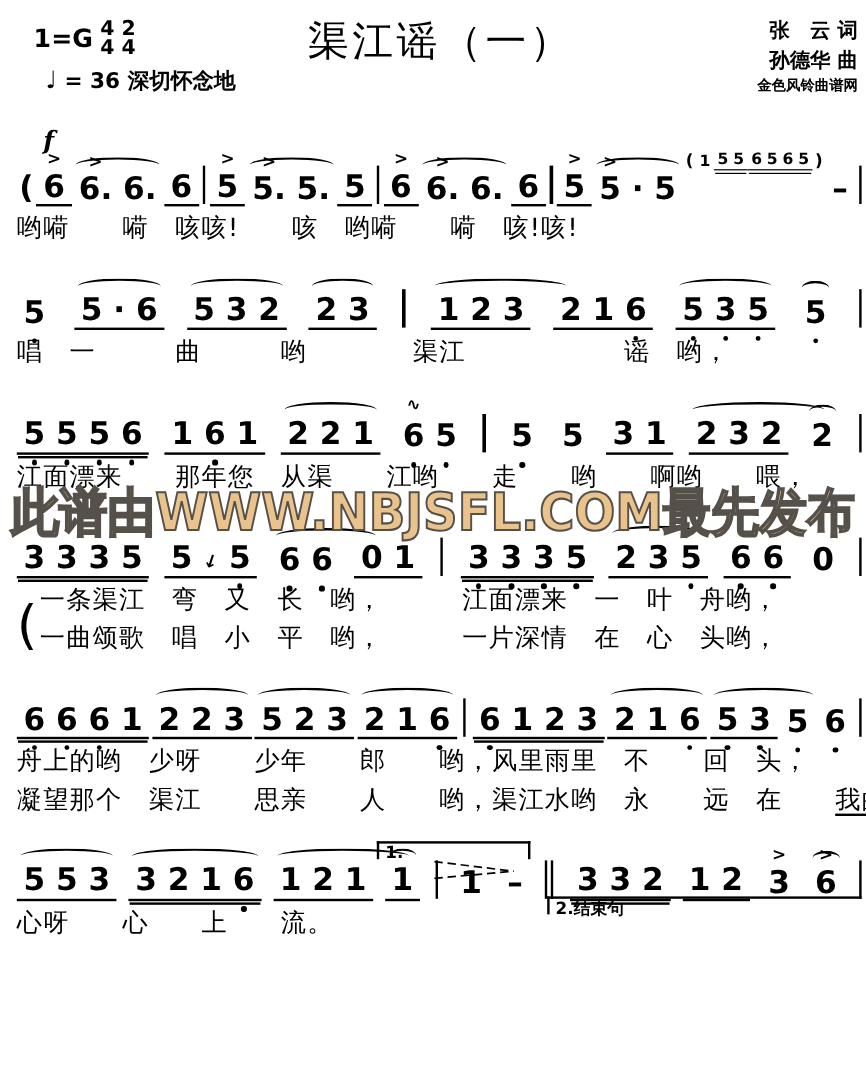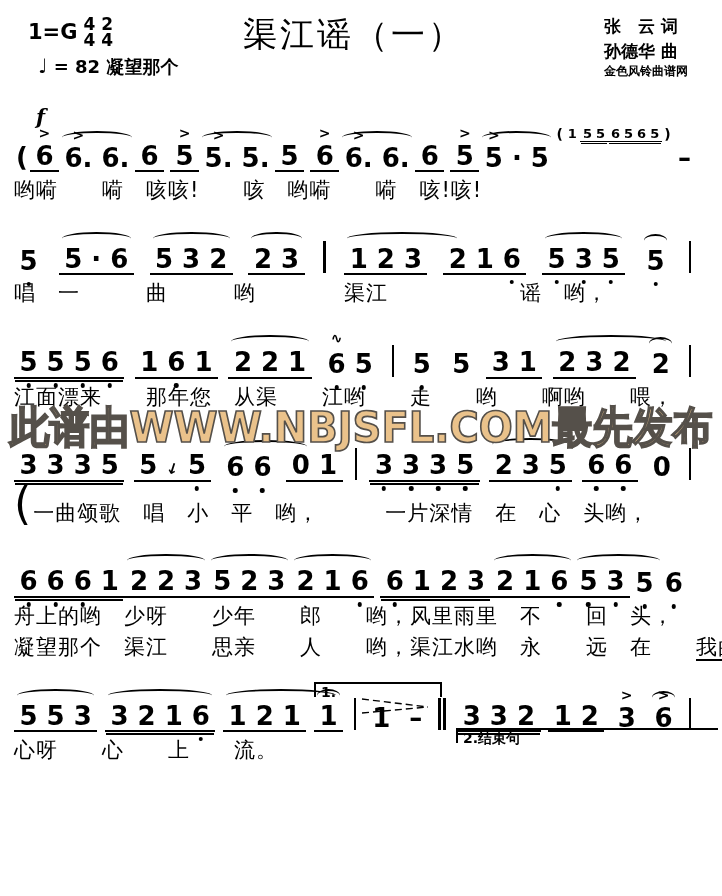--- a/index.html
+++ b/index.html
@@ -1,28 +1,28 @@
 <!DOCTYPE html>
 <html><head>
 <meta charset="utf-8">
 <style>
   html,body{margin:0;padding:0;background:#fff;}
   body{width:722px;height:896px;overflow:hidden;color:#000;
        font-family:"DejaVu Sans",sans-serif;position:relative;}
-  .page{position:relative;width:722px;height:896px;padding:6px 28px 0 14px;box-sizing:border-box;}
+  .page{position:relative;width:722px;height:896px;padding:6px 1px 0 14px;box-sizing:border-box;}
 
   
   .hdr{position:relative;height:96px;}
   .keyblock{position:absolute;left:14px;top:10px;font-weight:700;}
   .keyrow{display:flex;align-items:center;gap:6px;font-size:21px;}
   .ts{display:inline-flex;flex-direction:column;align-items:center;line-height:.95;font-size:17px;font-weight:700;}
   .temporow{margin-top:6px;font-size:18px;font-weight:700;padding-left:10px;}
   .temporow .glyph{font-size:20px;}
   .title{position:absolute;left:0;right:0;top:6px;text-align:center;font-size:34px;font-weight:400;letter-spacing:3px;}
-  .credits{position:absolute;right:6px;top:8px;text-align:left;font-weight:700;font-size:17px;line-height:1.45;}
+  .credits{position:absolute;right:6px;top:8px;text-align:right;font-weight:700;font-size:17px;line-height:1.45;}
   .credits div:last-child{font-size:12px;}
 
   
   .system{position:relative;margin:0 0 2px 0;}
   .note-row{display:flex;justify-content:space-between;align-items:flex-end;padding-top:30px;min-height:40px;}
   .grp{position:relative;display:inline-block;}
   .ns{display:inline-flex;align-items:flex-end;position:relative;padding:0 1px;}
   .ns.u1{border-bottom:2.2px solid #000;}
   .ns.u2{border-bottom:2.2px solid #000;}
   .ns.u2::after{content:"";position:absolute;left:1px;right:1px;bottom:-5px;border-bottom:2px solid #000;}
@@ -74,22 +74,22 @@
           <span>4</span>
           <span>4</span>
         </span>
         <span class="ts">
           <span>2</span>
           <span>4</span>
         </span>
       </div>
       <div class="temporow">
         <span class="glyph">♩</span>
-        <span>= 82</span>
-        <span>凝望那个</span>
+        <span>= 36</span>
+        <span>深切怀念地</span>
       </div>
     </div>
     <div class="title">渠江谣（一）</div>
     <div class="credits">
       <div>张　云 词</div>
       <div>孙德华 曲</div>
       <div>金色风铃曲谱网</div>
     </div>
   </div>
 
@@ -300,20 +300,21 @@
               <span class="nt ld"><span class="tx">6</span></span>
             </span></span>
           <span class="grp"><span class="ns">
               <span class="nt"><span class="tx">0</span></span>
             </span></span>
           <span class="bar"></span>
         </div>
         <div class="lyrics-wrap">
           <span class="brace">(</span>
           <div class="lyric-col">
+            <div class="lyric"><span>一条渠江　弯　又　长　哟，　　　江面漂来　一　叶　舟哟，</span></div>
             <div class="lyric"><span>一曲颂歌　唱　小　平　哟，　　　一片深情　在　心　头哟，</span></div>
           </div>
         </div>
       </div>
       <div class="system">
         <div class="note-row">
           <span class="grp"><span class="ns u2">
               <span class="nt ld"><span class="tx">6</span></span>
               <span class="nt ld"><span class="tx">6</span></span>
               <span class="nt ld"><span class="tx">6</span></span>

